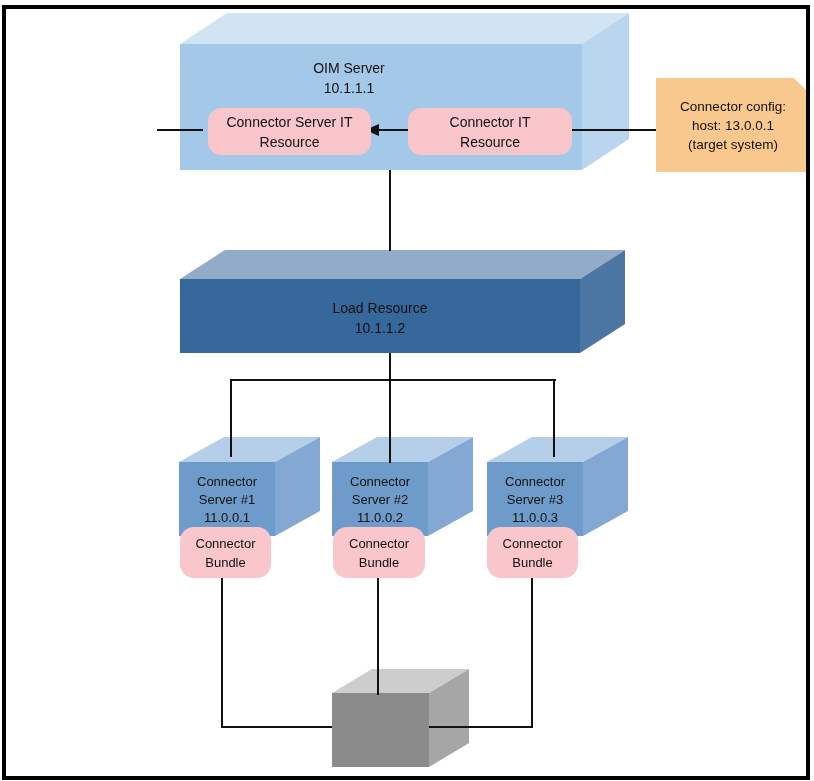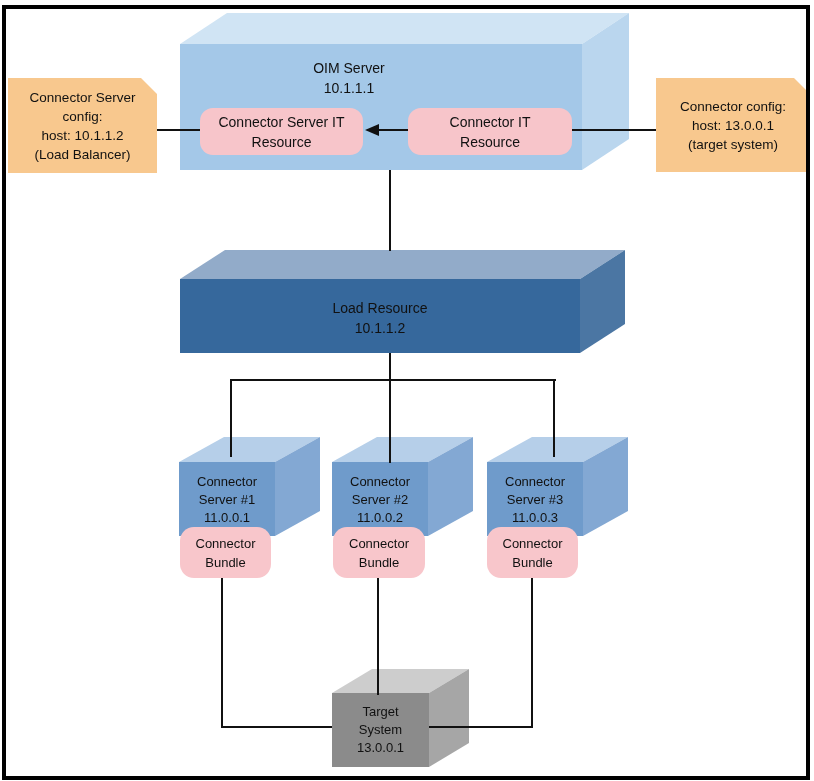--- a/index.html
+++ b/index.html
@@ -98,23 +98,20 @@
   <div class="face" style="left:487px;top:462px;width:96px;height:74px;background:#6f9bcb;"></div>
   <div class="lbl" style="left:487px;top:473px;width:96px;font-size:13px;line-height:18px;">Connector
 Server #3
 11.0.0.3</div>
 
   <div class="face" style="left:332px;top:669px;width:137px;height:24px;background:#cdcdcd;
               clip-path:polygon(40px 0,137px 0,97px 24px,0 24px);"></div>
   <div class="face" style="left:429px;top:669px;width:40px;height:98px;background:#a6a6a6;
               clip-path:polygon(0 24px,40px 0,40px 74px,0 98px);"></div>
   <div class="face" style="left:332px;top:693px;width:97px;height:74px;background:#8b8b8b;"></div>
-  <div class="lbl" style="left:332px;top:703px;width:97px;font-size:13px;line-height:18px;">Target
-System
-13.0.0.1</div>
 
   <div class="line" style="left:157px;top:129px;width:46px;height:2px;"></div>
 
   <div class="line" style="left:377px;top:129px;width:31px;height:2px;"></div>
   <div class="arrowhead" style="left:365px;top:124px;"></div>
 
   <div class="line" style="left:572px;top:129px;width:84px;height:2px;"></div>
 
   <div class="line" style="left:389px;top:170px;width:2px;height:81px;"></div>
 
@@ -126,34 +123,30 @@
   <div class="line" style="left:553px;top:379px;width:2px;height:78px;"></div>
 
   <div class="line" style="left:221px;top:578px;width:2px;height:150px;"></div>
   <div class="line" style="left:221px;top:726px;width:111px;height:2px;"></div>
 
   <div class="line" style="left:377px;top:578px;width:2px;height:117px;"></div>
 
   <div class="line" style="left:531px;top:578px;width:2px;height:150px;"></div>
   <div class="line" style="left:429px;top:726px;width:104px;height:2px;"></div>
 
-  <div class="pinkbox" style="left:200px;top:108px;width:163px;height:47px;">Connector Server IT
+  <div class="pinkbox" style="left:208px;top:108px;width:163px;height:47px;">Connector Server IT
 Resource</div>
   <div class="pinkbox" style="left:408px;top:108px;width:164px;height:47px;">Connector IT
 Resource</div>
 
   <div class="bundle" style="left:180px;top:527px;width:91px;height:51px;">Connector
 Bundle</div>
   <div class="bundle" style="left:333px;top:527px;width:92px;height:51px;">Connector
 Bundle</div>
   <div class="bundle" style="left:487px;top:527px;width:91px;height:51px;">Connector
 Bundle</div>
 
-  <div class="note" style="left:8px;top:78px;width:149px;height:95px;">Connector Server
-config:
-host: 10.1.1.2
-(Load Balancer)</div>
   <div class="note" style="left:656px;top:78px;width:154px;height:94px;">Connector config:
 host: 13.0.0.1
 (target system)</div>
 
   <div id="frame"></div>
 </div>
 
 </body></html>

